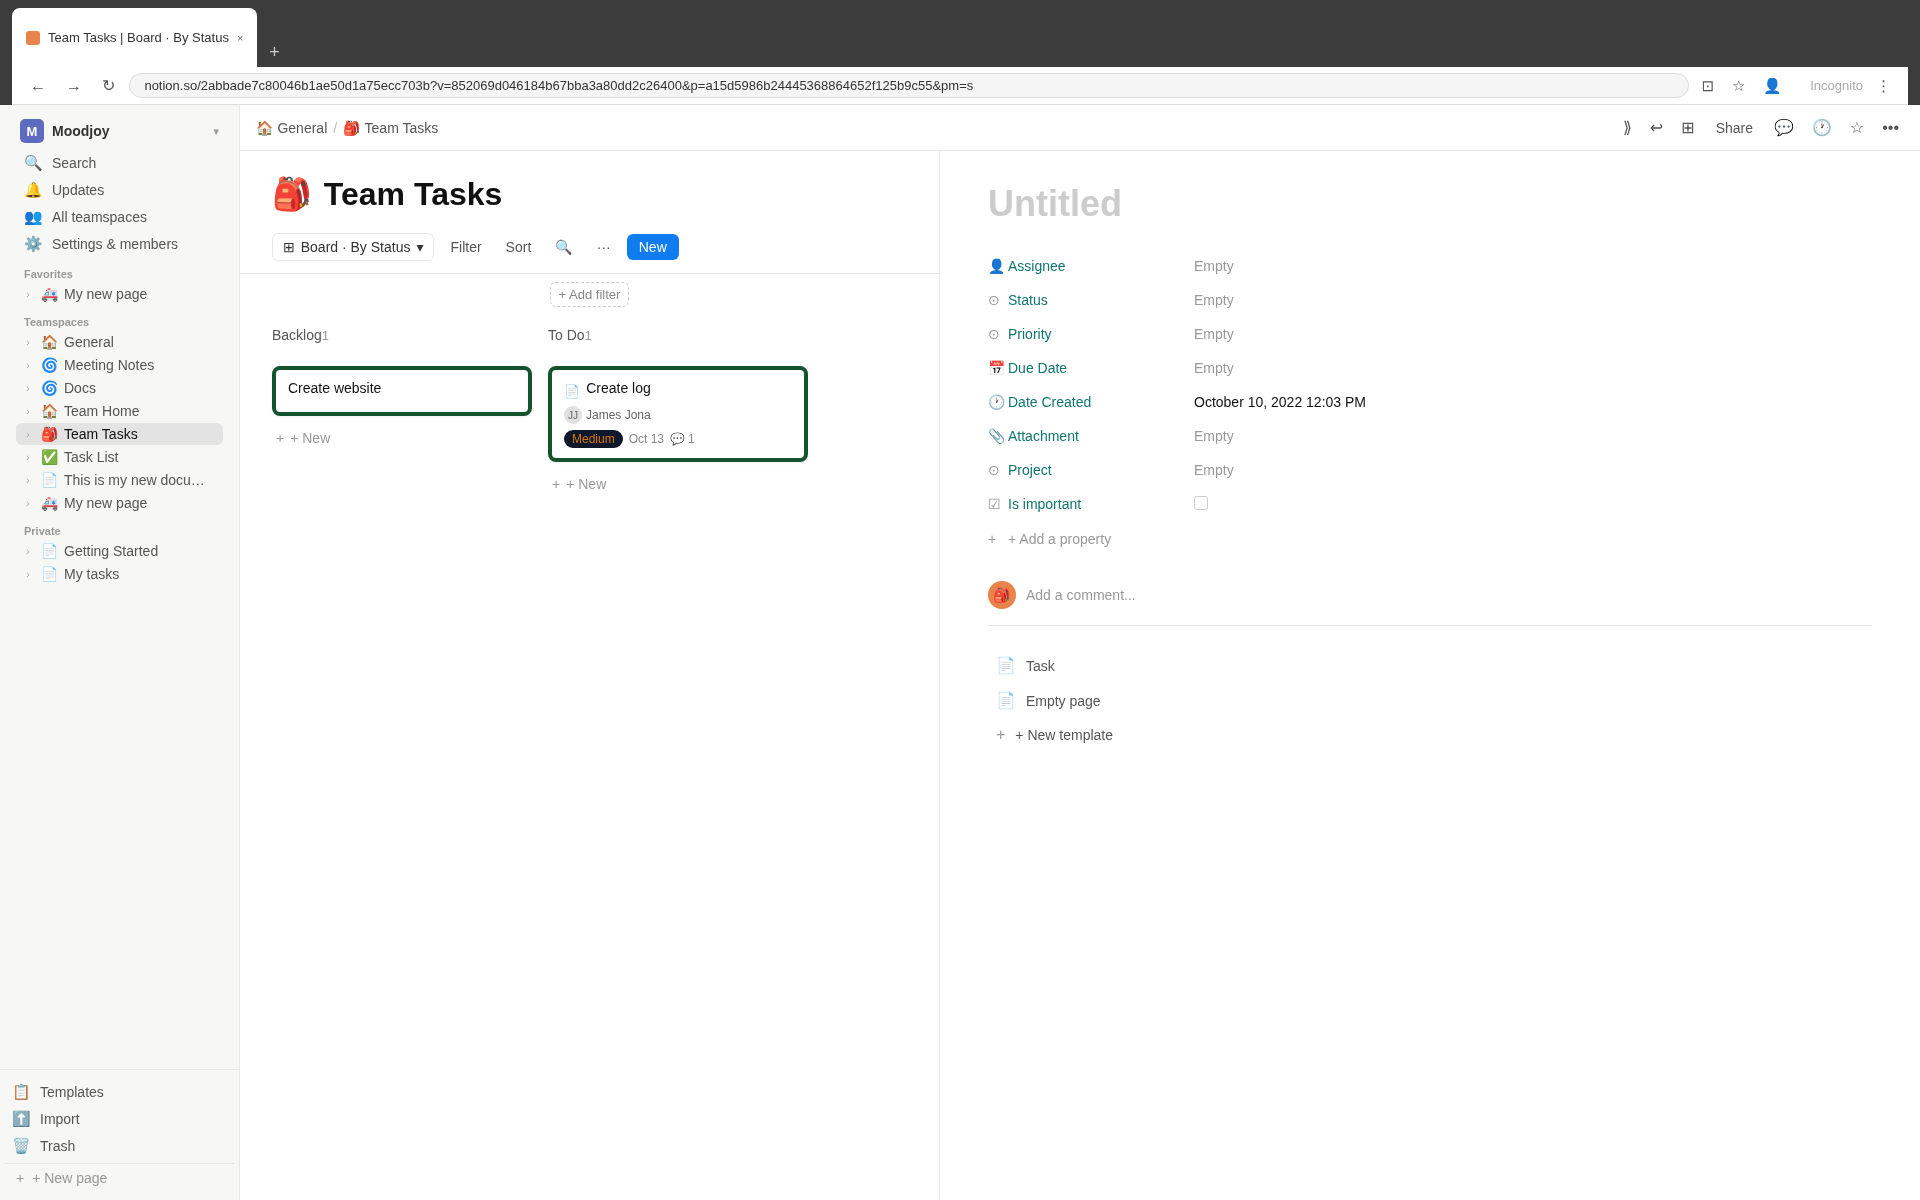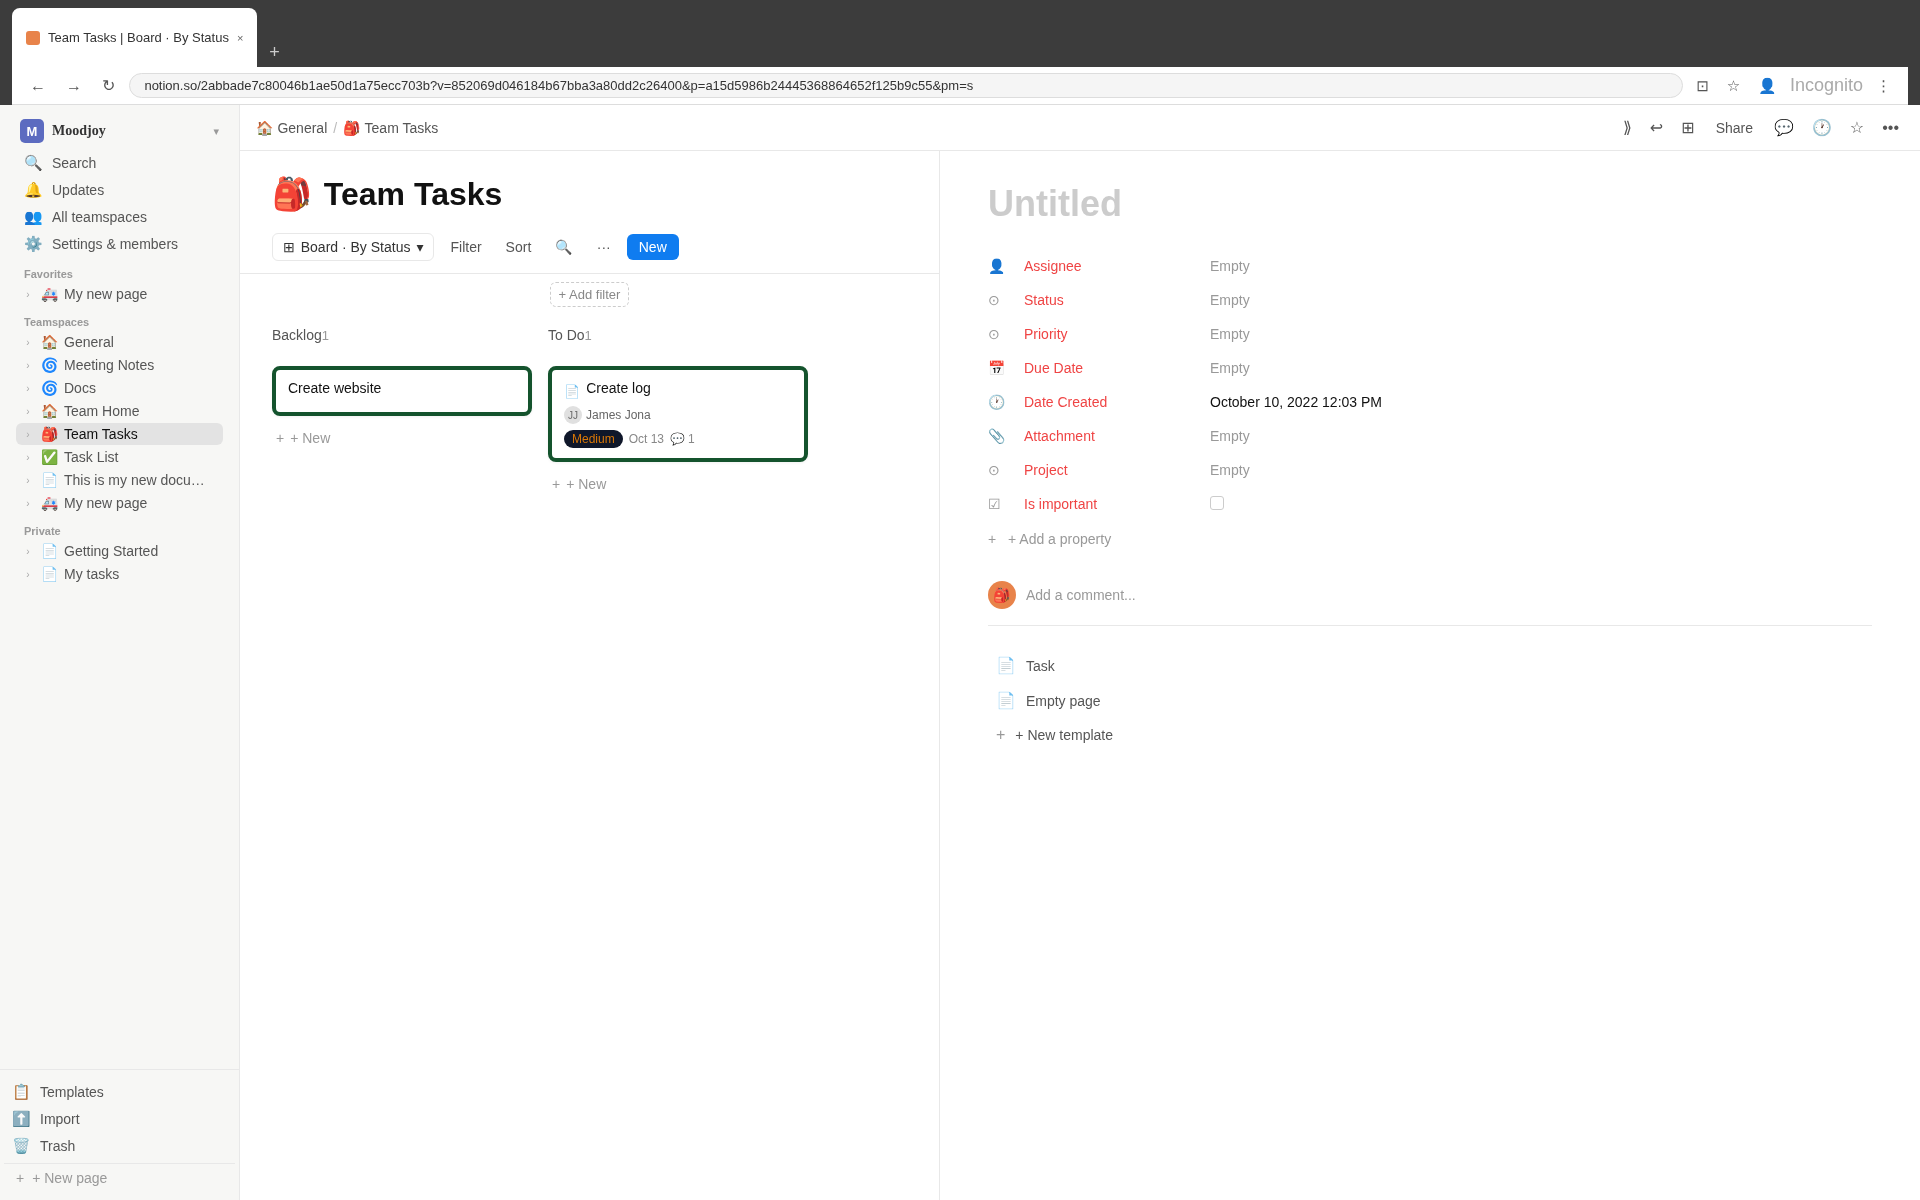--- a/index.html
+++ b/index.html
@@ -19,21 +19,21 @@
     .browser-action-btn { background: none; border: none; color: #555; cursor: pointer; font-size: 15px; padding: 3px 5px; }
 
     
     .app { display: flex; flex: 1; overflow: hidden; }
 
     
     .sidebar { width: 240px; background: #f7f7f5; border-right: 1px solid #e8e8e8; display: flex; flex-direction: column; overflow: hidden; flex-shrink: 0; }
     .sidebar-top { padding: 8px 12px; }
     .workspace-header { display: flex; align-items: center; gap: 8px; padding: 6px 8px; border-radius: 6px; cursor: pointer; }
     .workspace-icon { width: 24px; height: 24px; background: #5c6bc0; border-radius: 5px; display: flex; align-items: center; justify-content: center; color: white; font-size: 13px; font-weight: bold; }
-    .workspace-name { font-size: 14px; font-weight: 600; color: #333; flex: 1; font-family: Liberation Serif, serif; }
+    .workspace-name { font-size: 14px; font-weight: 600; color: #333; flex: 1; }
     .workspace-chevron { color: #999; font-size: 11px; }
     .sidebar-item { display: flex; align-items: center; gap: 8px; padding: 4px 8px; border-radius: 6px; cursor: pointer; color: #555; font-size: 14px; margin: 1px 4px; }
     .sidebar-icon { font-size: 15px; width: 20px; text-align: center; flex-shrink: 0; }
     .sidebar-label { flex: 1; white-space: nowrap; overflow: hidden; text-overflow: ellipsis; }
     .sidebar-section-label { font-size: 11px; font-weight: 600; color: #999; padding: 10px 12px 2px; text-transform: none; letter-spacing: 0; }
     .sidebar-tree-item { display: flex; align-items: center; gap: 4px; padding: 3px 8px 3px 4px; border-radius: 6px; cursor: pointer; color: #555; font-size: 14px; margin: 1px 4px; }
     .sidebar-tree-item.active { background: #e3e3e3; color: #111; font-weight: 500; }
     .tree-chevron { font-size: 10px; color: #aaa; width: 16px; text-align: center; flex-shrink: 0; }
     .tree-icon { font-size: 14px; width: 20px; text-align: center; flex-shrink: 0; }
     .sidebar-bottom { margin-top: auto; padding: 8px 4px; border-top: 1px solid #e8e8e8; }
@@ -89,21 +89,21 @@
     .card-comment { display: flex; align-items: center; gap: 3px; color: #888; font-size: 12px; }
     .add-new-row { display: flex; align-items: center; gap: 6px; padding: 6px 4px; cursor: pointer; color: #999; font-size: 14px; border-radius: 6px; }
 
     
     .detail-pane { flex: 1; display: flex; flex-direction: column; overflow-y: auto; padding: 32px 48px; }
     .detail-title { font-size: 36px; font-weight: 700; color: #ccc; margin-bottom: 24px; outline: none; }
     .detail-title.placeholder { color: #ccc; }
     .properties-table { width: 100%; margin-bottom: 24px; }
     .property-row { display: flex; align-items: center; padding: 6px 0; border-bottom: none; min-height: 34px; }
     .property-icon { width: 20px; color: #999; font-size: 14px; flex-shrink: 0; }
-    .property-label { width: 180px; color: #ef4444; font-size: 14px; display: flex; align-items: center; gap: 6px; margin-left: 16px; }
+    .property-label { width: 180px; color: #0f766e; font-size: 14px; display: flex; align-items: center; gap: 6px; }
     .property-value { flex: 1; color: #999; font-size: 14px; cursor: pointer; padding: 2px 6px; border-radius: 4px; }
     .property-value.has-value { color: #111; }
     .comment-row { display: flex; align-items: center; gap: 10px; margin-bottom: 24px; padding-bottom: 16px; border-bottom: 1px solid #e8e8e8; }
     .comment-avatar { width: 28px; height: 28px; border-radius: 50%; background: #e8834a; display: flex; align-items: center; justify-content: center; font-size: 14px; }
     .comment-input { flex: 1; color: #999; font-size: 14px; cursor: pointer; padding: 4px 0; }
     .add-property-btn { display: flex; align-items: center; gap: 6px; color: #999; font-size: 14px; cursor: pointer; padding: 4px 0; }
     .template-hint { color: #999; font-size: 14px; margin-bottom: 20px; }
     .template-list { display: flex; flex-direction: column; gap: 4px; }
     .template-item { display: flex; align-items: center; gap: 10px; padding: 6px 8px; border-radius: 6px; cursor: pointer; color: #555; font-size: 14px; }
     .template-icon { color: #999; font-size: 16px; }
@@ -126,21 +126,21 @@
   </div>
   <div class="browser-address-bar">
     <button class="nav-btn">←</button>
     <button class="nav-btn">→</button>
     <button class="nav-btn">↻</button>
     <input class="address-input" type="text" value="notion.so/2abbade7c80046b1ae50d1a75ecc703b?v=852069d046184b67bba3a80dd2c26400&amp;p=a15d5986b24445368864652f125b9c55&amp;pm=s" style="">
     <div class="browser-actions">
       <button class="browser-action-btn">⊡</button>
       <button class="browser-action-btn">☆</button>
       <button class="browser-action-btn">👤</button>
-      <span style="font-size:18px;color:#aaa;">Incognito</span>
+      <span style="font-size:13px;color:#aaa;margin-left:15px;">Incognito</span>
       <button class="browser-action-btn">⋮</button>
     </div>
   </div>
 </div>
 
 <div class="app">
 
   <div class="sidebar">
     <div class="sidebar-top">
       <div class="workspace-header">

